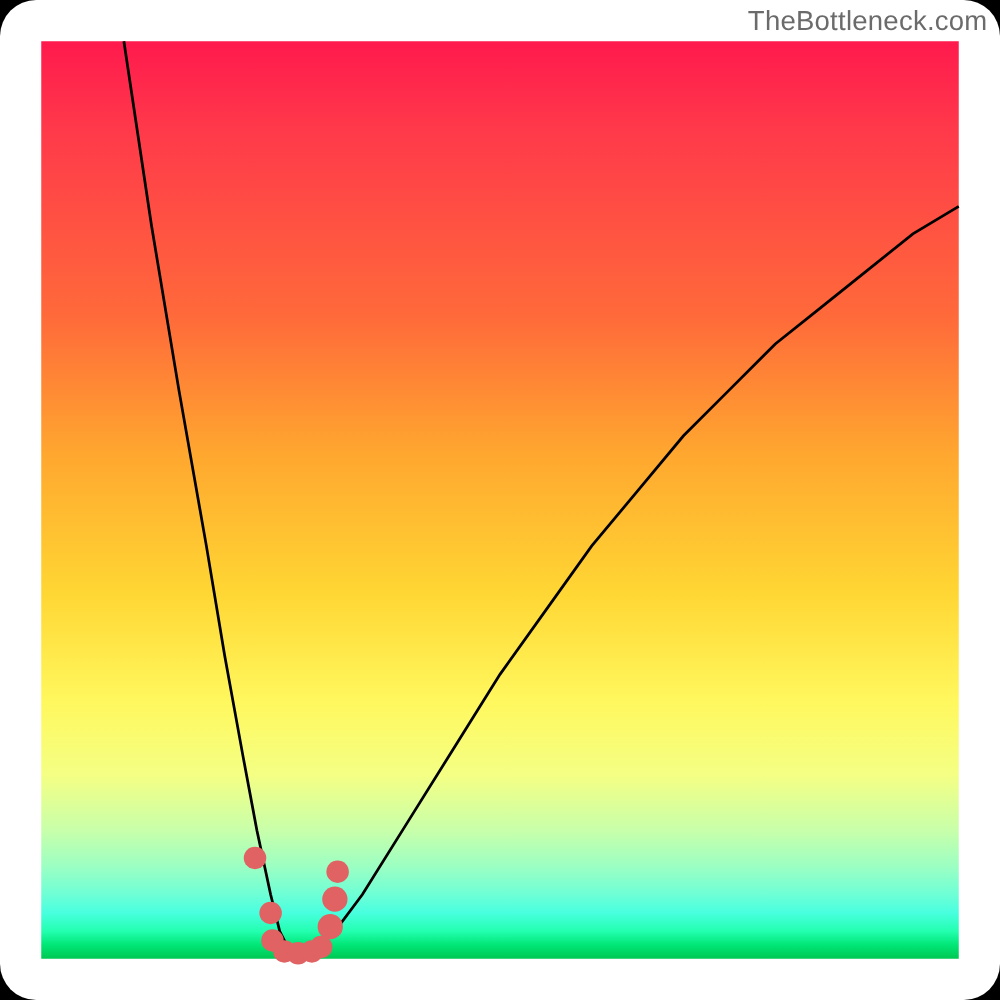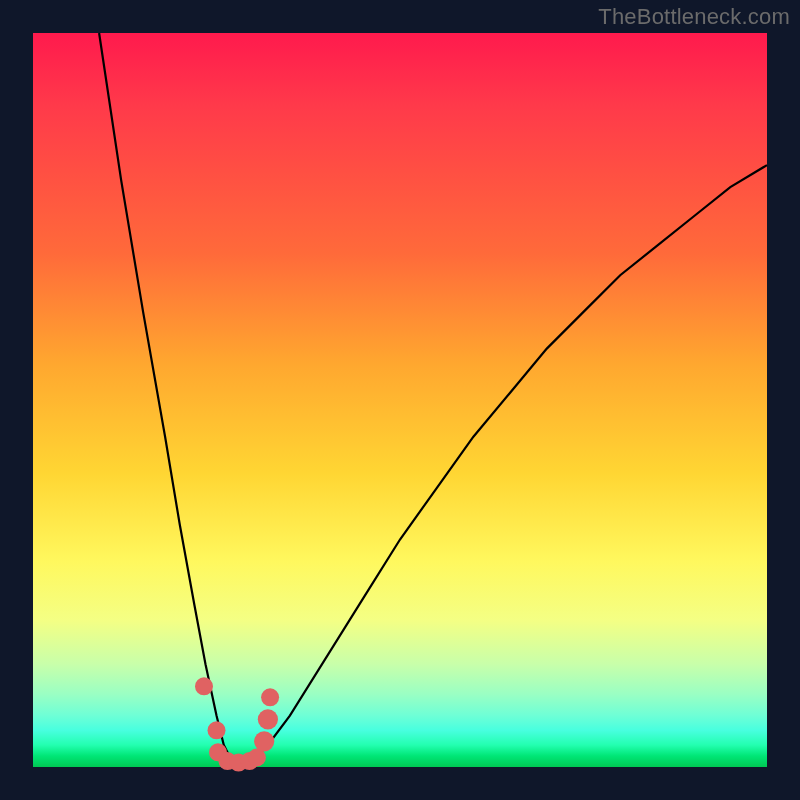--- a/index.html
+++ b/index.html
@@ -10,21 +10,22 @@
     background: #000;
     overflow: hidden;
     font-family: Arial, Helvetica, sans-serif;
   }
   .frame {
     position: absolute;
     left: 0;
     top: 0;
     width: 800px;
     height: 800px;
-    background: #0f172a;
+    background: #ffffff;
+    border-radius: 29px;
   }
   .plot-area {
     position: absolute;
     left: 33px;
     top: 33px;
     width: 734px;
     height: 734px;
     
     background: linear-gradient(
       to bottom,

